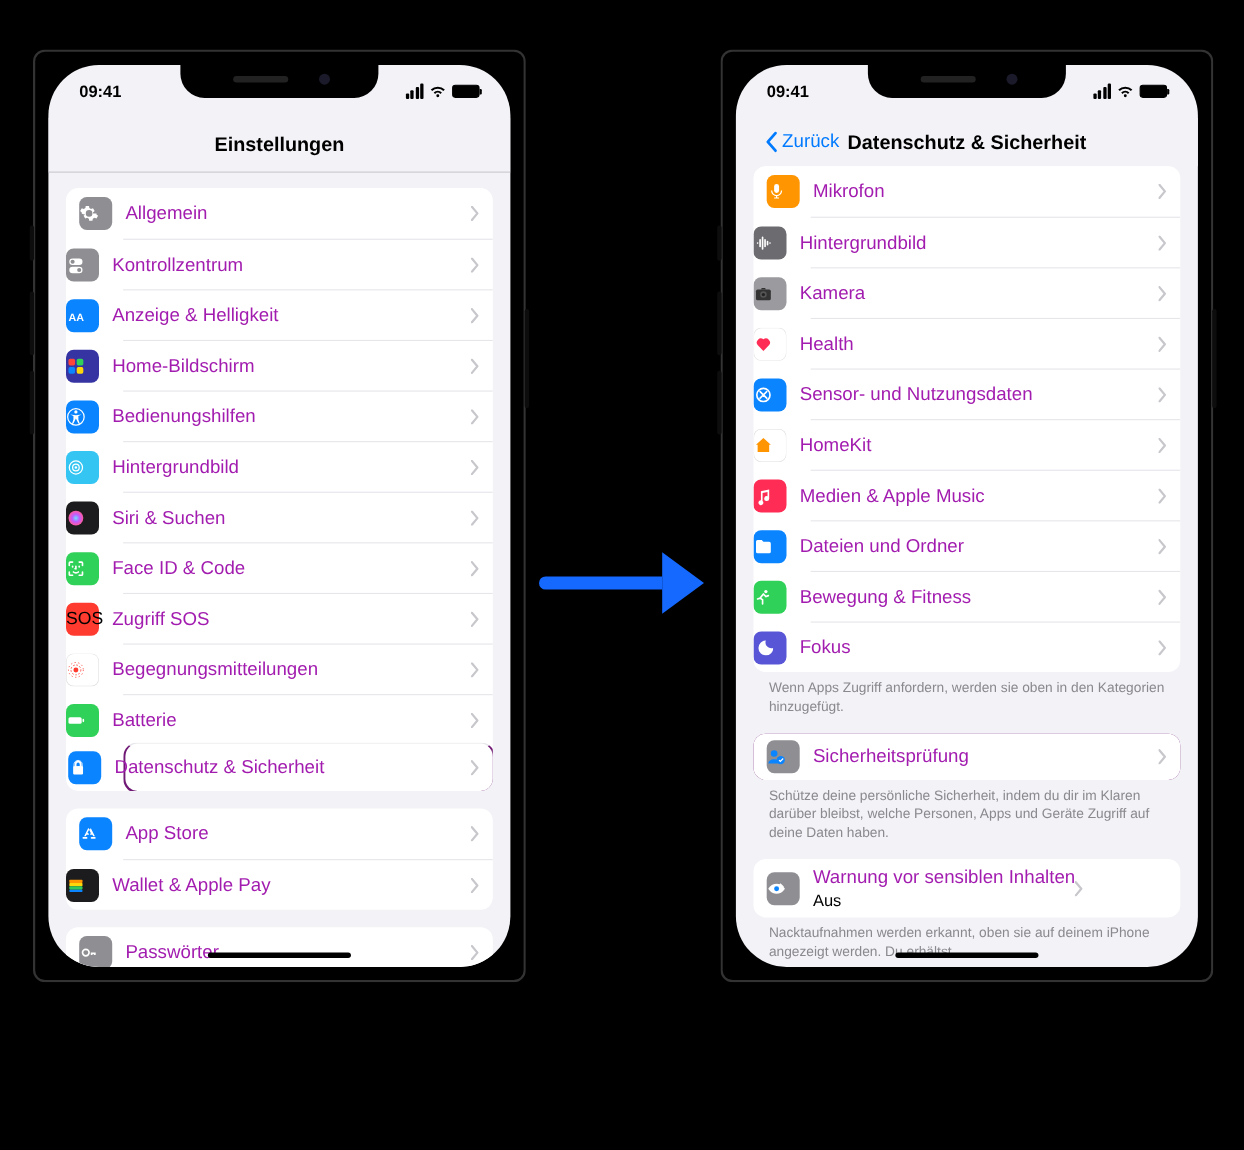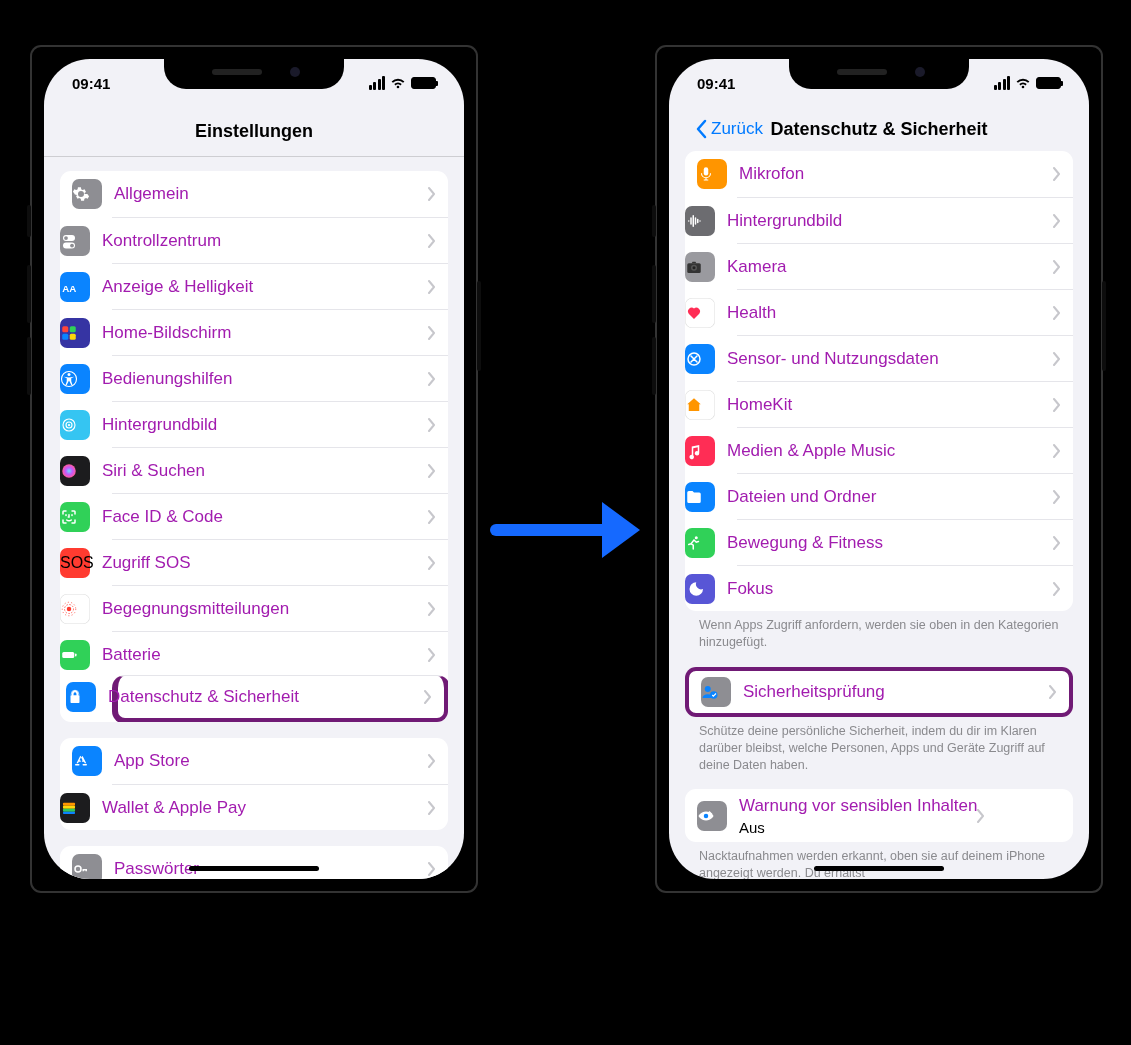--- a/index.html
+++ b/index.html
@@ -135,21 +135,21 @@
     width: 30px; height: 30px; border-radius: 7px;
     display: flex; align-items: center; justify-content: flex-start;
     flex-shrink: 0;
     margin-right: 12px;
   }
   .icon-wrap svg { width: 18px; height: 18px; }
   .row-label { font-size: 17px; flex: 1; color: #a21caf; line-height: 1.25; }
   .chev { color: #c7c7cc; flex-shrink: 0; display:flex; align-items:center; }
   .chev svg { width: 8px; height: 14px; }
   .hl {
-    border: 6px solid #701a75;
+    border: 2px solid #701a75;
     border-radius: 13px;
     position: relative;
     z-index: 5;
     margin: -2px;
   }
   .footer-text {
     font-size: 12.5px;
     color: #8a8a8e;
     padding: 6px 14px 0 14px;
     line-height: 1.35;

